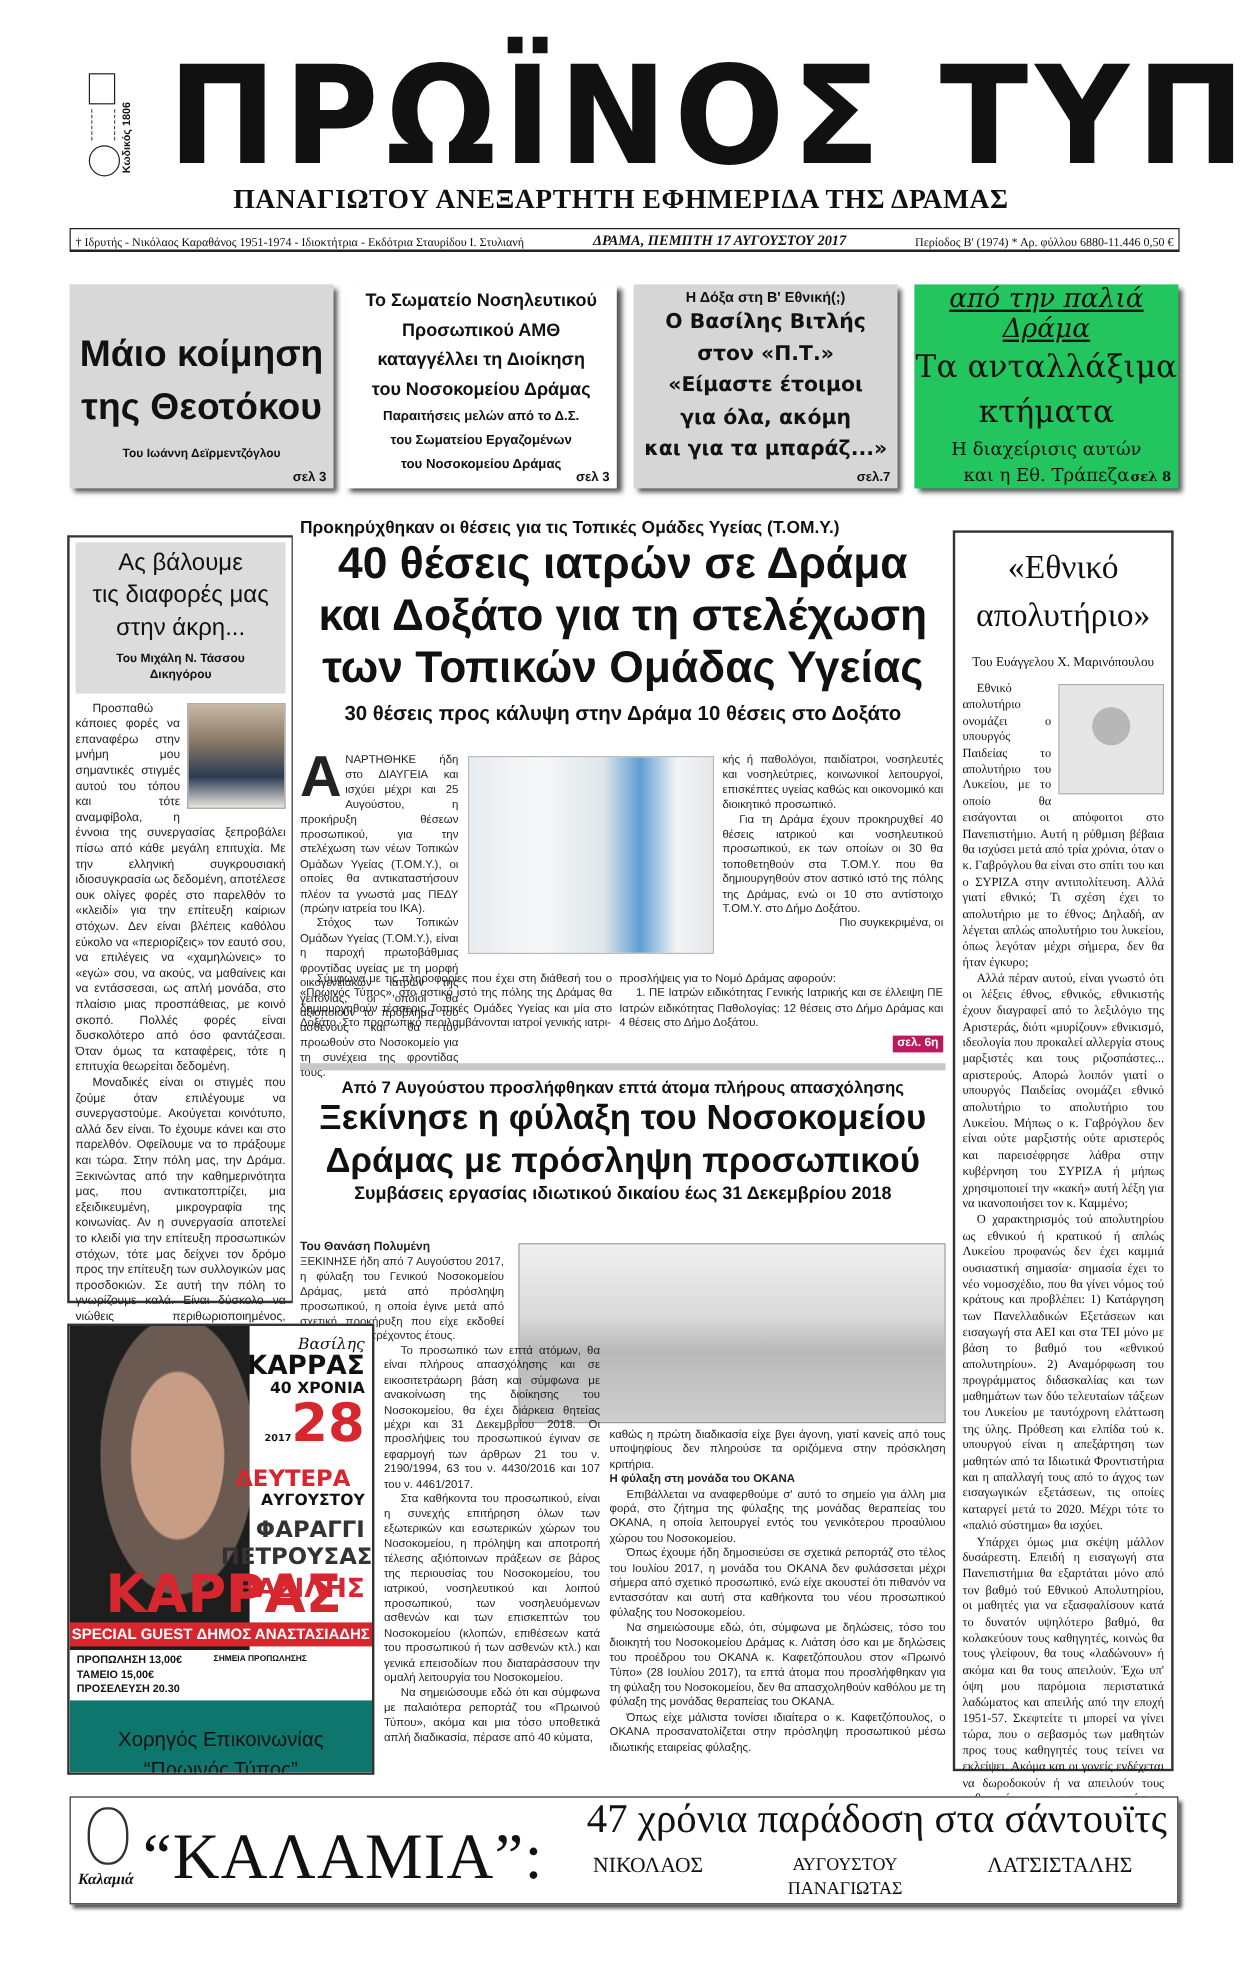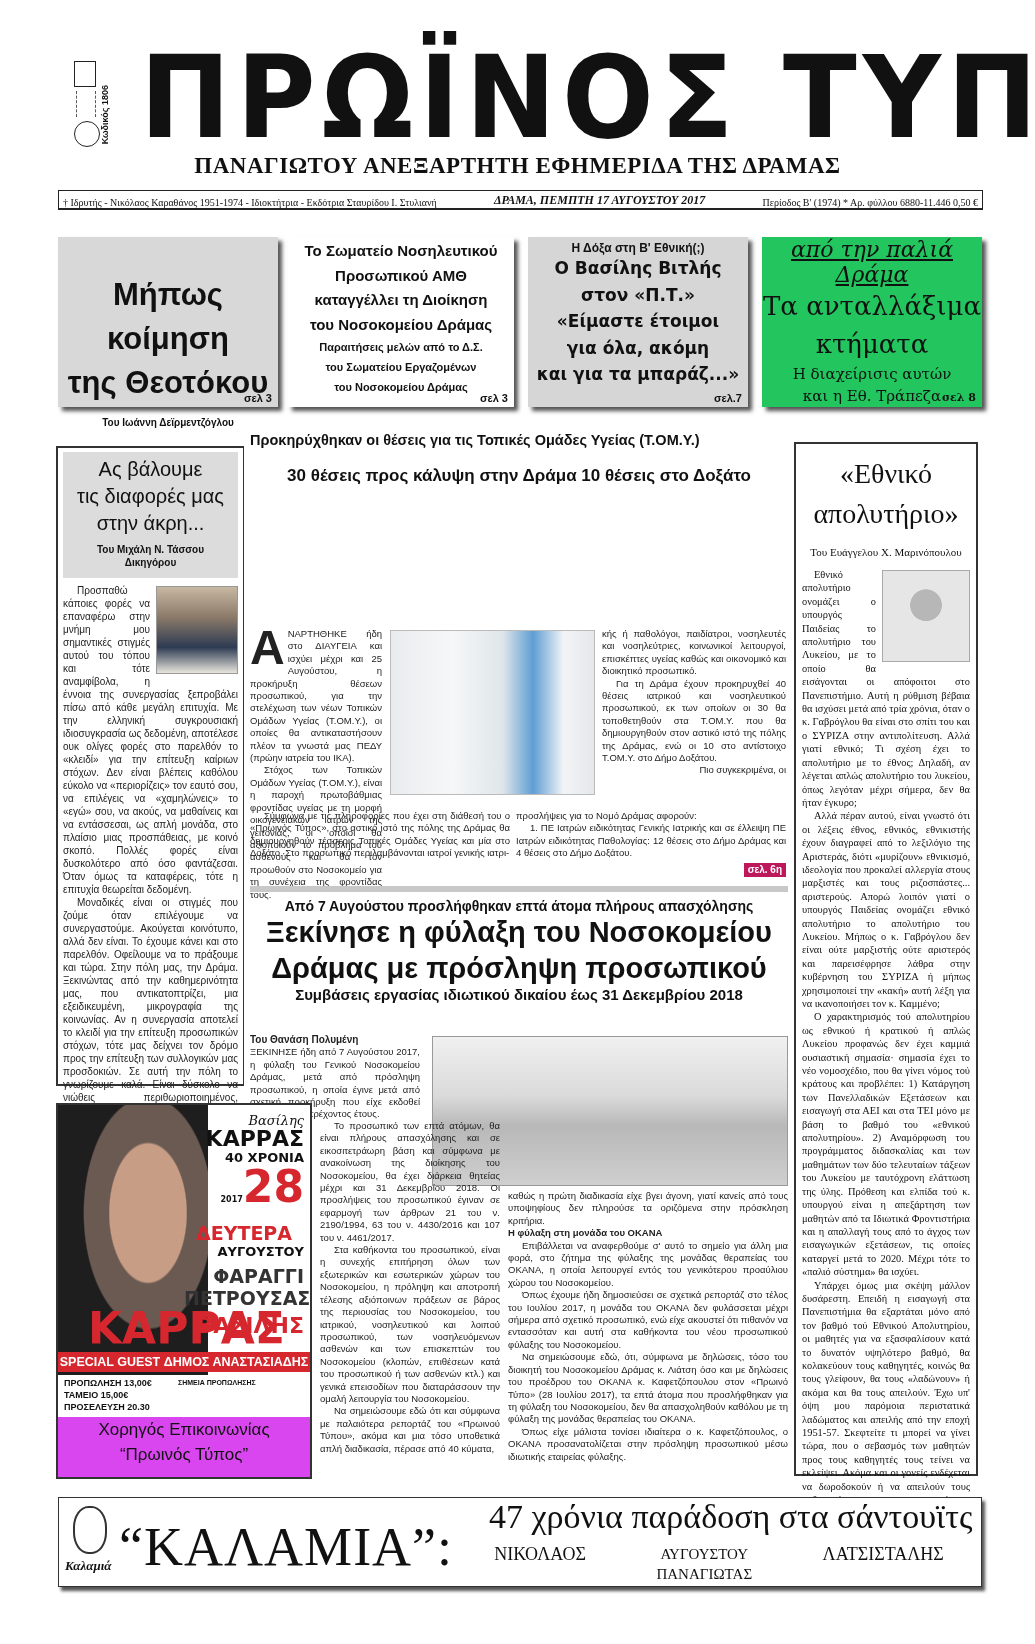--- a/index.html
+++ b/index.html
@@ -57,21 +57,21 @@
   .rightcol .a { font-family: "Liberation Serif", serif; font-size: 11px; text-align:center; margin-top: 12px; }
   .rbody { font-family: "Liberation Serif", serif; font-size: 10.4px; line-height: 13.4px; text-align: justify; padding: 0 6px; margin-top: 10px; }
   .rbody p { text-indent: 12px; }
   
   .ad { left: 56px; top: 1103px; width: 256px; height: 376px; border: 2px solid #333; overflow:hidden; background:#fff; }
   .ad .img { position:absolute; left:0; top:0; width: 150px; height: 270px; background: radial-gradient(ellipse at 60% 40%, #c89d85 0 30%, #6a5a52 31% 50%, #1e1e1e 51% 100%); }
   .ad .right { position:absolute; right:6px; top:8px; width: 120px; text-align:right; font-family: "DejaVu Sans", sans-serif; font-weight:bold; }
   .ad .red { color:#d6262e; }
   .ad .band { position:absolute; left:0; top: 247px; width:100%; height: 20px; background:#d6262e; color:#fff; text-align:center; font-size: 12.5px; font-weight:bold; line-height:20px; }
   .ad .tickets { position:absolute; left:6px; top: 272px; font-size: 9px; line-height: 12px; font-weight:bold; }
-  .ad .footer { position:absolute; left:0; bottom:0; width:100%; height: 60px; background:#d946ef; text-align:center; font-size: 17px; line-height: 25px; padding-top: 0; }
+  .ad .footer { position:absolute; left:0; bottom:0; width:100%; height: 60px; background:#0f766e; text-align:center; font-size: 17px; line-height: 25px; padding-top: 20px; }
   
   .banner { left: 58px; top: 1497px; width: 924px; height: 90px; border: 1px solid #333; box-shadow: 3px 4px 3px #555; background:#fff; font-family: "Liberation Serif", serif; }
   .banner .logo { position:absolute; left: 6px; top: 6px; width: 50px; height: 76px; }
   .banner .logo .face { position:absolute; left:8px; top:2px; width:34px; height:48px; border:2px solid #333; border-radius: 45%; }
   .banner .logo .script { position:absolute; left:0; top:54px; font-style: italic; font-weight:bold; font-size: 13px; }
   .banner .brand { position:absolute; left: 60px; top: 18px; font-size: 54px; letter-spacing: 1px; }
   .banner .tag { position:absolute; left: 240px; top: 0px; font-size: 34px; white-space:nowrap; }
   .banner .names { position:absolute; left: 230px; top: 46px; width: 680px; display:flex; justify-content: space-around; align-items:flex-start; font-size: 18px; }
   .banner .names .small { font-size: 15px; text-align:center; line-height: 20px; }
 </style>
@@ -87,21 +87,21 @@
 <div class="abs title">ΠΡΩΪΝΟΣ ΤΥΠΟΣ</div>
 <div class="abs subtitle">ΠΑΝΑΓΙΩΤΟΥ ΑΝΕΞΑΡΤΗΤΗ ΕΦΗΜΕΡΙΔΑ ΤΗΣ ΔΡΑΜΑΣ</div>
 <div class="abs infobar">
   <span>† Ιδρυτής - Νικόλαος Καραθάνος 1951-1974 - Ιδιοκτήτρια - Εκδότρια Σταυρίδου Ι. Στυλιανή</span>
   <span class="date">ΔΡΑΜΑ, ΠΕΜΠΤΗ 17 ΑΥΓΟΥΣΤΟΥ 2017</span>
   <span>Περίοδος Β' (1974) * Αρ. φύλλου 6880-11.446 0,50 €</span>
 </div>
 
 <div class="abs teaser t1">
   <div class="h">
-    <div>Μήπως κοίμηση</div>
+    <div>Μάιο κοίμηση</div>
     <div>της Θεοτόκου</div>
   </div>
   <div class="a">Του Ιωάννη Δεϊρμεντζόγλου</div>
   <div class="pg">σελ 3</div>
 </div>
 <div class="abs teaser t2">
   <div class="h">
     <div>Το Σωματείο Νοσηλευτικού</div>
     <div>Προσωπικού ΑΜΘ</div>
     <div>καταγγέλλει τη Διοίκηση</div>
@@ -154,21 +154,26 @@
     <div class="portrait1"></div>
     <p>Προσπαθώ κάποιες φορές να επαναφέρω στην μνήμη μου σημαντικές στιγμές αυτού του τόπου και τότε αναμφίβολα, η έννοια της συνεργασίας ξεπροβάλει πίσω από κάθε μεγάλη επιτυχία. Με την ελληνική συγκρουσιακή ιδιοσυγκρασία ως δεδομένη, αποτέλεσε ουκ ολίγες φορές στο παρελθόν το «κλειδί» για την επίτευξη καίριων στόχων. Δεν είναι βλέπεις καθόλου εύκολο να «περιορίζεις» τον εαυτό σου, να επιλέγεις να «χαμηλώνεις» το «εγώ» σου, να ακούς, να μαθαίνεις και να εντάσσεσαι, ως απλή μονάδα, στο πλαίσιο μιας προσπάθειας, με κοινό σκοπό. Πολλές φορές είναι δυσκολότερο από όσο φαντάζεσαι. Όταν όμως τα καταφέρεις, τότε η επιτυχία θεωρείται δεδομένη.</p>
     <p>Μοναδικές είναι οι στιγμές που ζούμε όταν επιλέγουμε να συνεργαστούμε. Ακούγεται κοινότυπο, αλλά δεν είναι. Το έχουμε κάνει και στο παρελθόν. Οφείλουμε να το πράξουμε και τώρα. Στην πόλη μας, την Δράμα. Ξεκινώντας από την καθημερινότητα μας, που αντικατοπτρίζει, μια εξειδικευμένη, μικρογραφία της κοινωνίας. Αν η συνεργασία αποτελεί το κλειδί για την επίτευξη προσωπικών στόχων, τότε μας δείχνει τον δρόμο προς την επίτευξη των συλλογικών μας προσδοκιών. Σε αυτή την πόλη το γνωρίζουμε καλά. Είναι δύσκολο να νιώθεις περιθωριοποιημένος, αδικημένος και πολλές φορές μακριά από τις εξελίξεις. Σίγουρα όμως δεν μπορεί να φταίνε μόνο «οι άλλοι». Το θέμα είναι τι κάνουμε εμείς.</p>
     <p>Οφείλουμε να καθίσουμε στο ίδιο τραπέζι και να βρούμε βιώσιμη αναπτυξιακή λύση.</p>
     <span class="pgtag">σελ. 3η</span>
   </div>
 </div>
 
 <div class="abs" style="left:250px; top:432px; width:538px;">
   <div class="kicker">Προκηρύχθηκαν οι θέσεις για τις Τοπικές Ομάδες Υγείας (Τ.ΟΜ.Υ.)</div>
-  <div class="deck" style="text-align:center; margin-top:18px;">30 θέσεις προς κάλυψη στην Δράμα 10 θέσεις στο Δοξάτο</div>
+  <div class="headline">
+    <div>40 θέσεις ιατρών σε Δράμα</div>
+    <div>και Δοξάτο για τη στελέχωση</div>
+    <div>των Τοπικών Ομάδας Υγείας</div>
+  </div>
+  <div class="deck" style="text-align:center; margin-top:8px;">30 θέσεις προς κάλυψη στην Δράμα 10 θέσεις στο Δοξάτο</div>
 </div>
 <div class="abs text9" style="left:250px; top:628px; width:132px;">
   <span class="dropcap">Α</span>
   <span>ΝΑΡΤΗΘΗΚΕ ήδη στο ΔΙΑΥΓΕΙΑ και ισχύει μέχρι και 25 Αυγούστου, η προκήρυξη θέσεων προσωπικού, για την στελέχωση των νέων Τοπικών Ομάδων Υγείας (Τ.ΟΜ.Υ.), οι οποίες θα αντικαταστήσουν πλέον τα γνωστά μας ΠΕΔΥ (πρώην ιατρεία του ΙΚΑ).</span>
   <p>Στόχος των Τοπικών Ομάδων Υγείας (Τ.ΟΜ.Υ.), είναι η παροχή πρωτοβάθμιας φροντίδας υγείας με τη μορφή οικογενειακών ιατρών της γειτονιάς, οι οποίοι θα αξιοποιούν το πρόβλημα του ασθενούς και θα τον προωθούν στο Νοσοκομείο για τη συνέχεια της φροντίδας τους.</p>
 </div>
 <div class="abs photo-docs" style="left:390px; top:630px; width:205px; height:165px;"></div>
 <div class="abs text9" style="left:602px; top:628px; width:184px;">
   <span>κής ή παθολόγοι, παιδίατροι, νοσηλευτές και νοσηλεύτριες, κοινωνικοί λειτουργοί, επισκέπτες υγείας καθώς και οικονομικό και διοικητικό προσωπικό.</span>
   <p>Για τη Δράμα έχουν προκηρυχθεί 40 θέσεις ιατρικού και νοσηλευτικού προσωπικού, εκ των οποίων οι 30 θα τοποθετηθούν στα Τ.ΟΜ.Υ. που θα δημιουργηθούν στον αστικό ιστό της πόλης της Δράμας, ενώ οι 10 στο αντίστοιχο Τ.ΟΜ.Υ. στο Δήμο Δοξάτου.</p>

